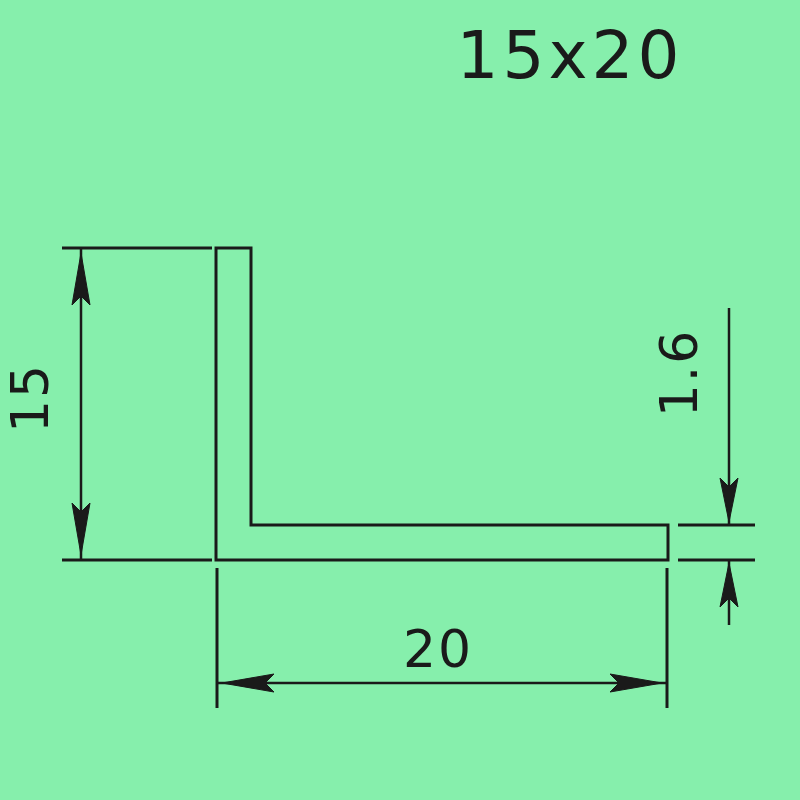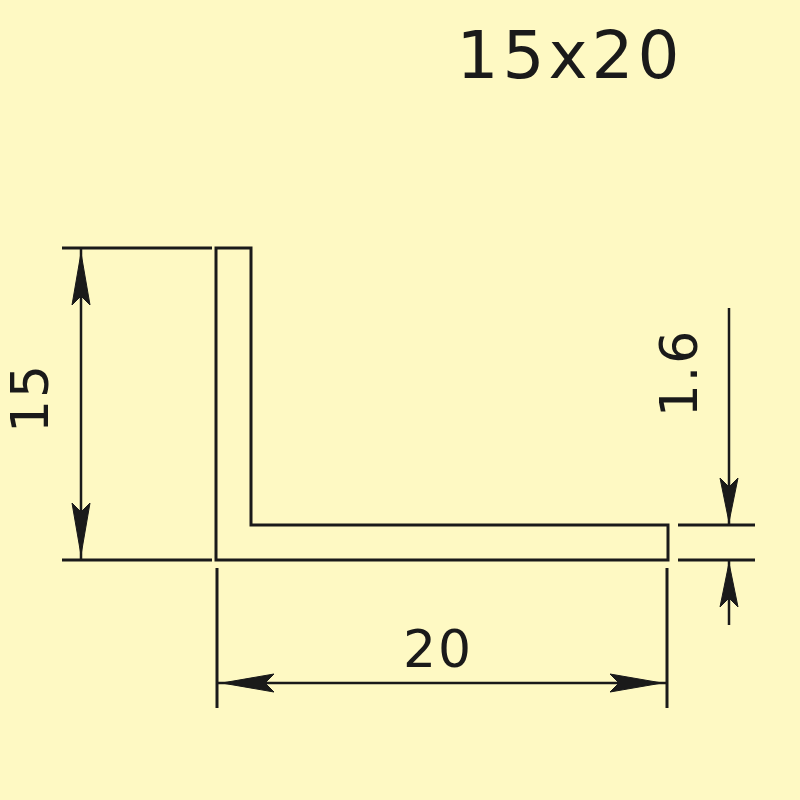--- a/index.html
+++ b/index.html
@@ -4,21 +4,21 @@
 <style>
   html, body {
     margin: 0;
     padding: 0;
     background: #ffffff;
   }
   #drawing-root {
     position: relative;
     width: 800px;
     height: 800px;
-    background: #fef9c3;
+    background: #86efac;
     font-family: "DejaVu Sans", sans-serif;
     overflow: hidden;
   }
   #drawing-svg {
     position: absolute;
     top: 0;
     left: 0;
     width: 800px;
     height: 800px;
     display: block;

